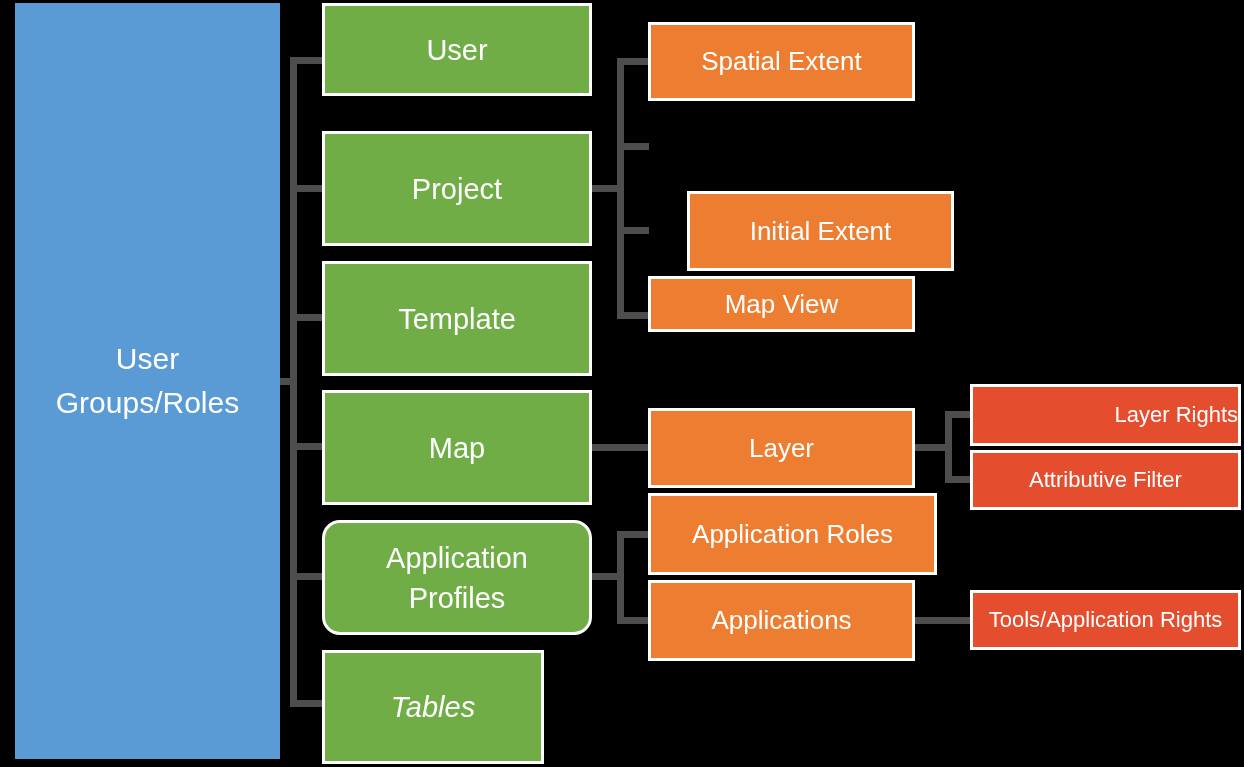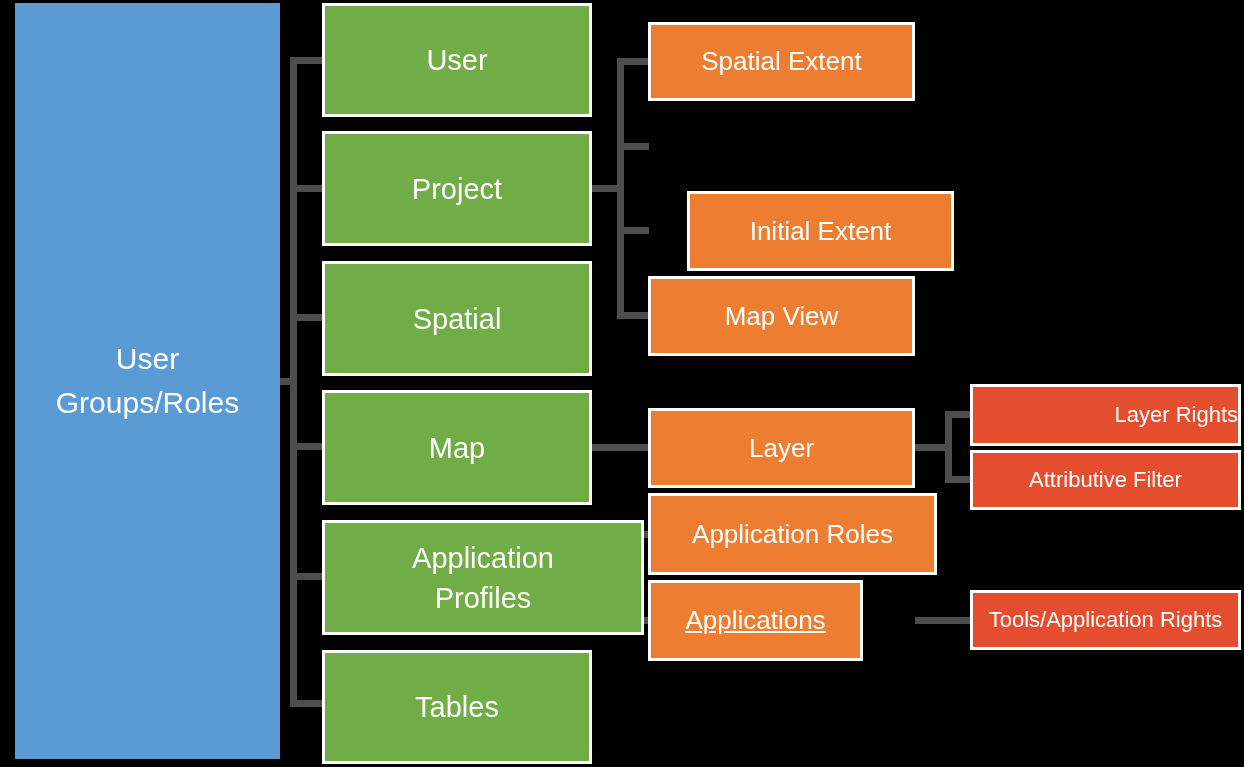--- a/index.html
+++ b/index.html
@@ -61,55 +61,55 @@
   <div class="edge v" style="left:617px;top:531px;height:93px;"></div>
   <div class="edge h" style="left:617px;top:531px;width:32px;"></div>
   <div class="edge h" style="left:617px;top:617px;width:32px;"></div>
 
   <div class="edge h" style="left:915px;top:617px;width:56px;"></div>
 
   <div class="node root-box" style="left:3px;top:3px;width:265px;height:756px;margin-left:12px;">
     <span class="lbl">User Groups/Roles</span>
   </div>
 
-  <div class="node bordered lvl1" style="left:322px;top:3px;width:270px;height:114px;">
+  <div class="node bordered lvl1" style="left:322px;top:3px;width:270px;height:93px;">
     <span class="lbl">User</span>
   </div>
   <div class="node bordered lvl1" style="left:322px;top:131px;width:270px;height:115px;">
     <span class="lbl">Project</span>
   </div>
   <div class="node bordered lvl1" style="left:322px;top:261px;width:270px;height:115px;">
-    <span class="lbl">Spatial</span>
+    <span class="lbl">Template</span>
   </div>
   <div class="node bordered lvl1" style="left:322px;top:390px;width:270px;height:115px;">
     <span class="lbl">Map</span>
   </div>
-  <div class="node bordered lvl1" style="left:322px;top:520px;width:322px;height:115px;">
+  <div class="node bordered lvl1" style="left:322px;top:520px;width:270px;height:115px;border-radius:18px;">
     <span class="lbl">Application Profiles</span>
   </div>
-  <div class="node bordered lvl1" style="left:322px;top:650px;width:270px;height:114px;">
+  <div class="node bordered lvl1" style="left:322px;top:650px;width:222px;height:114px;font-style:italic;">
     <span class="lbl">Tables</span>
   </div>
 
   <div class="node bordered lvl2" style="left:648px;top:22px;width:267px;height:79px;align-items:center;">
     <span class="lbl">Spatial Extent</span>
   </div>
   <div class="node bordered lvl2" style="left:648px;top:191px;width:267px;height:80px;margin-left:39px;">
     <span class="lbl">Initial Extent</span>
   </div>
-  <div class="node bordered lvl2" style="left:648px;top:276px;width:267px;height:80px;">
+  <div class="node bordered lvl2" style="left:648px;top:276px;width:267px;height:56px;">
     <span class="lbl">Map View</span>
   </div>
   <div class="node bordered lvl2" style="left:648px;top:408px;width:267px;height:80px;">
     <span class="lbl">Layer</span>
   </div>
   <div class="node bordered lvl2" style="left:648px;top:493px;width:289px;height:82px;">
     <span class="lbl">Application Roles</span>
   </div>
-  <div class="node bordered lvl2" style="left:648px;top:580px;width:215px;height:81px;text-decoration:underline;">
+  <div class="node bordered lvl2" style="left:648px;top:580px;width:267px;height:81px;">
     <span class="lbl">Applications</span>
   </div>
 
   <div class="node bordered lvl3" style="left:970px;top:384px;width:271px;height:62px;justify-content:flex-end;">
     <span class="lbl">Layer Rights</span>
   </div>
   <div class="node bordered lvl3" style="left:970px;top:450px;width:271px;height:60px;">
     <span class="lbl">Attributive Filter</span>
   </div>
   <div class="node bordered lvl3" style="left:970px;top:590px;width:271px;height:60px;">

